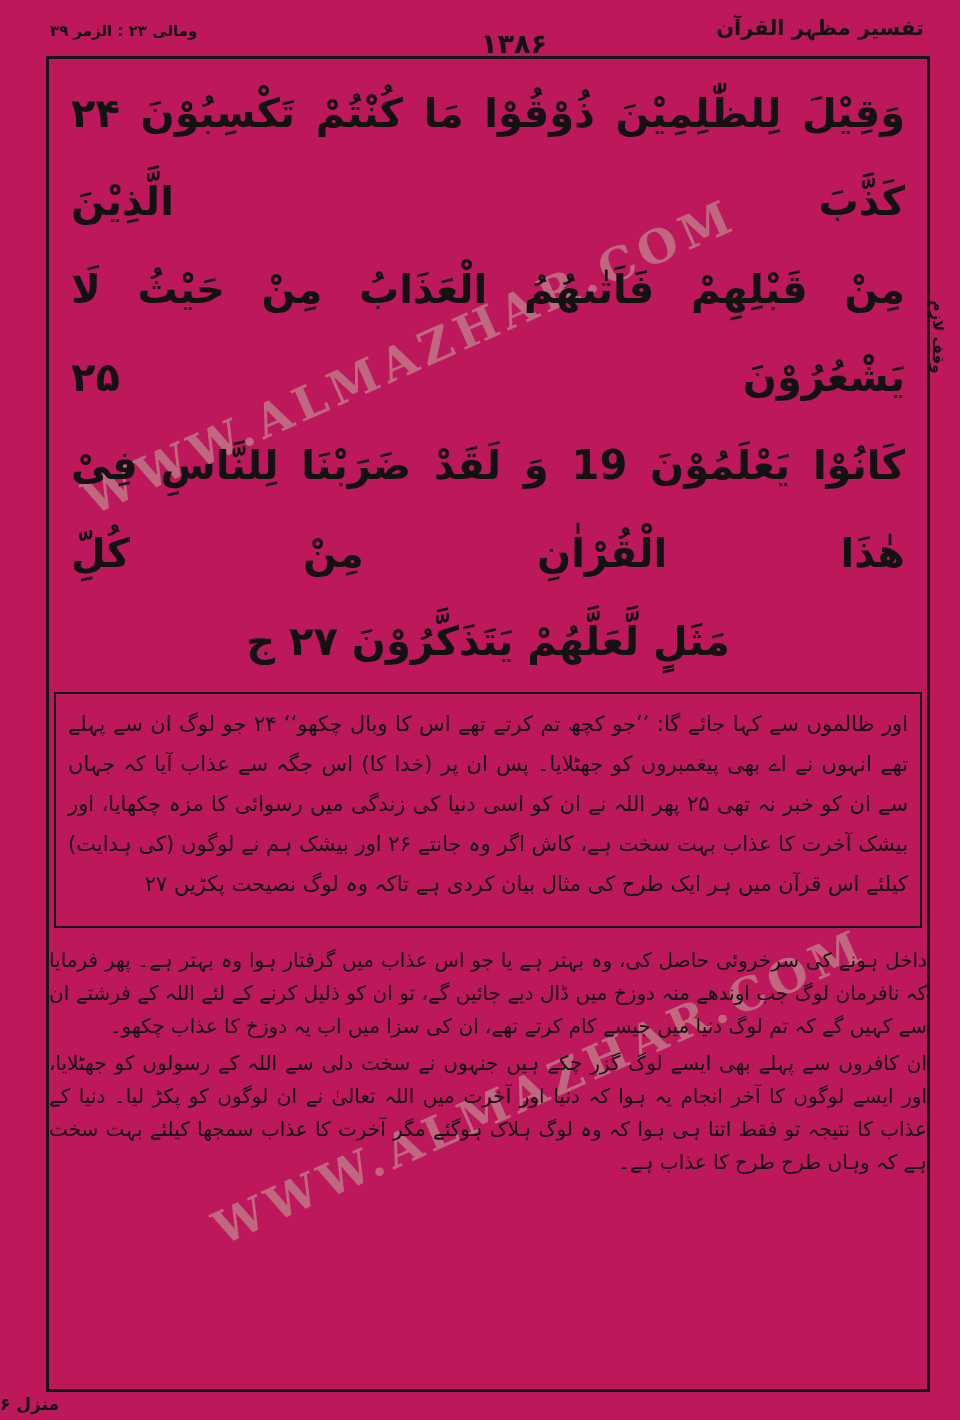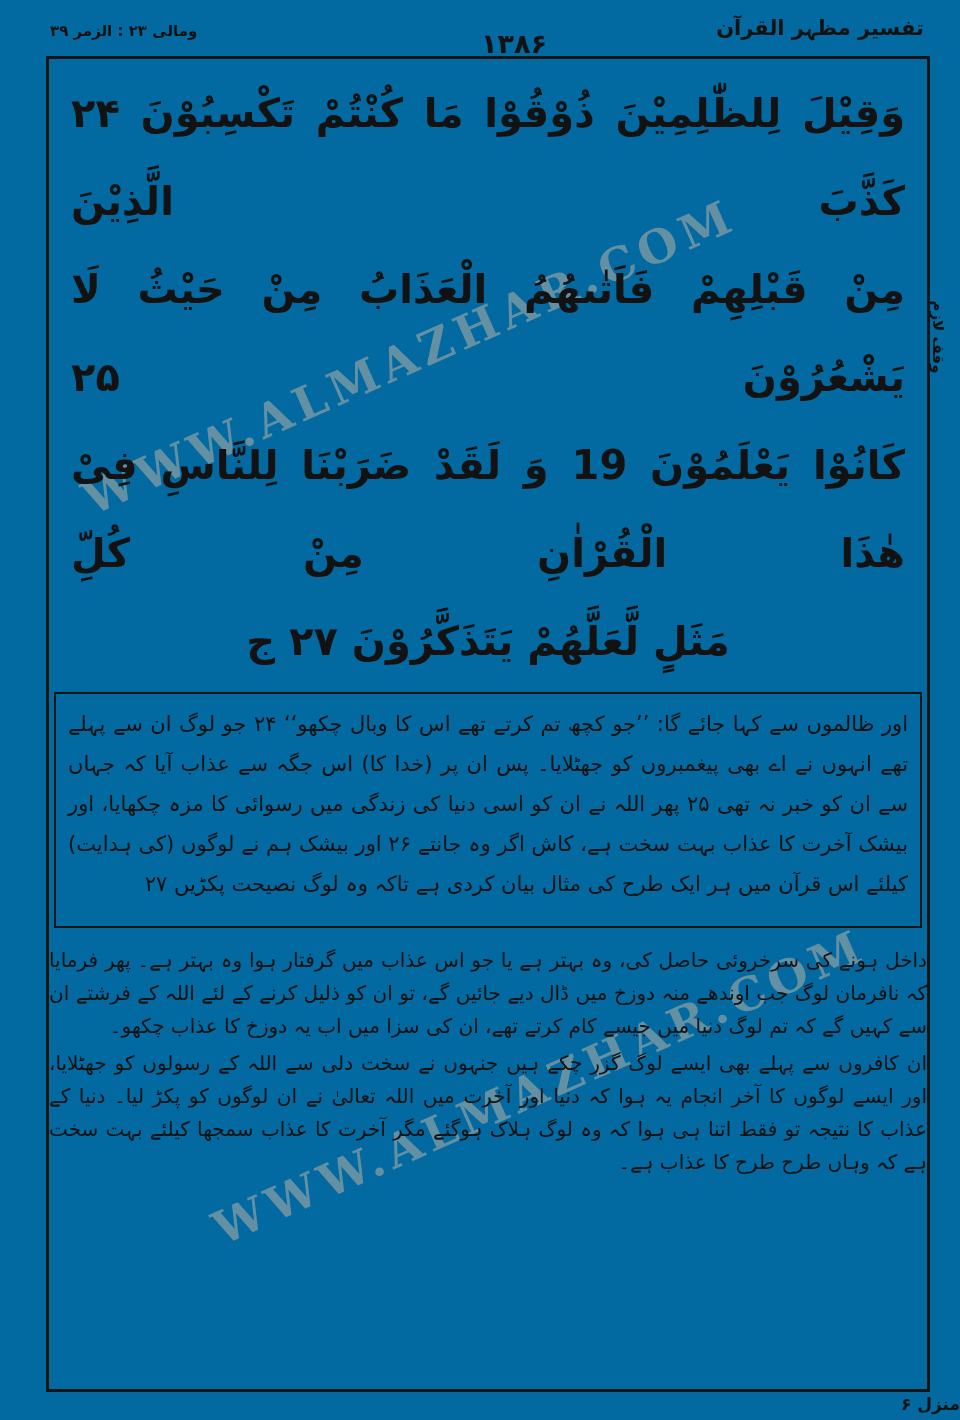--- a/index.html
+++ b/index.html
@@ -1,19 +1,19 @@
 <!DOCTYPE html>
 <html lang="ur"><head>
 <meta charset="utf-8">
 <style>
   html,body{margin:0;padding:0;}
   body{width:960px;height:1420px;background:#e9e7e2;}
   .page{
     position:relative;width:960px;height:1420px;margin:0 auto;
-    background:#0369a1;color:#121212;overflow:hidden;
+    background:#be185d;color:#121212;overflow:hidden;
     font-family:"DejaVu Sans",sans-serif;
   }
   
   .header{position:absolute;top:12px;left:46px;right:36px;height:38px;z-index:3;}
   .h-left{position:absolute;left:4px;top:10px;font-size:15px;font-weight:700;direction:rtl;}
   .h-center{position:absolute;left:50%;transform:translateX(-50%);top:16px;font-size:27px;font-weight:700;letter-spacing:3px;margin-left:29px;}
   .h-right{position:absolute;right:0;top:4px;font-size:21px;font-weight:700;direction:rtl;}
   
   .watermark{
     position:absolute;z-index:1;white-space:nowrap;
@@ -44,21 +44,21 @@
   
   .commentary{direction:rtl;padding:14px 0 8px;flex:1;}
   .commentary p{margin:0 0 4px;font-size:20px;line-height:33px;text-align:justify;}
   
   .margin-note{
     position:absolute;left:901px;top:328px;width:74px;text-align:center;
     transform:rotate(90deg);font-size:15px;font-weight:700;z-index:3;direction:rtl;
   }
   
   .footer{
-    position:absolute;bottom:6px;left:0;right:0;text-align:right;
+    position:absolute;bottom:6px;left:0;right:0;text-align:left;
     font-size:17px;font-weight:700;direction:rtl;z-index:3;
   }
 </style>
 </head>
 <body>
 
 <div class="page">
 
   <div class="header">
     <span class="h-left">ومالی ۲۳ : الزمر ۳۹</span>

